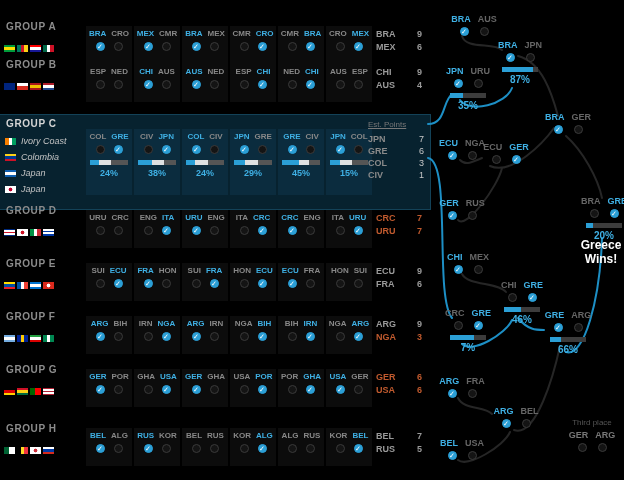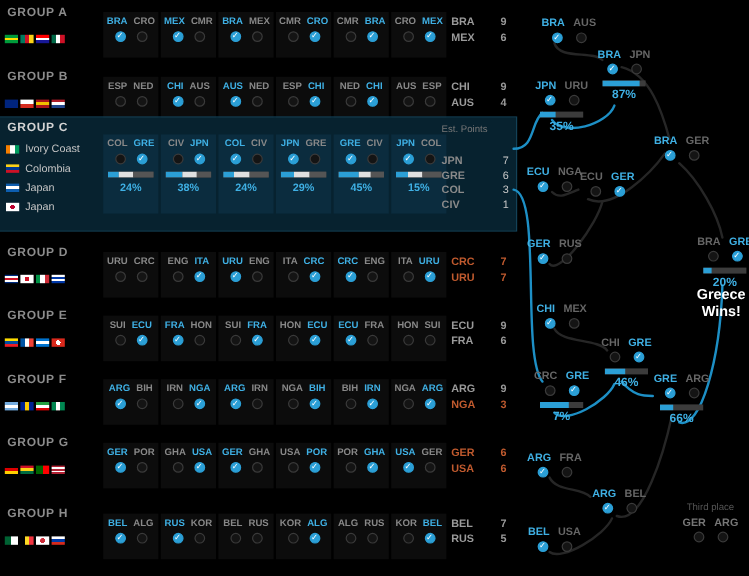--- a/index.html
+++ b/index.html
@@ -29,23 +29,23 @@
             text-align:center; color:#fff; cursor:pointer; }
   .circle.win { background:#2b9fd6; border-color:#2b9fd6; }
   .m-bar { width:38px; height:5px; margin:6px auto 0; display:flex; background:#444; overflow:hidden; }
   .m-bar i { display:block; height:100%; }
   .m-pct { text-align:center; font-size:9px; font-weight:bold; color:#3fb0e4; margin-top:3px; }
   .standings { position:absolute; left:376px; top:10px; width:46px; }
   .st-row { display:flex; justify-content:space-between; font-size:9px; font-weight:bold;
             color:#9a9a9a; line-height:13px; }
   .st-row.alert { color:#c05a2e; }
   .roster { position:absolute; left:5px; top:18px; }
-  .r-row { display:flex; align-items:center; gap:5px; height:16px; font-size:9px; color:#c4c4c4; }
+  .r-row { display:flex; align-items:center; gap:5px; height:16px; font-size:9px; color:#c4c4c4;font-style:italic; }
   .est { position:absolute; left:368px; top:5px; width:56px; }
-  .est-label { font-size:8px; color:#777; margin-bottom:16px; }
+  .est-label { font-size:8px; color:#777; margin-bottom:4px;text-decoration:underline; }
   .est-row { display:flex; justify-content:space-between; font-size:9px; line-height:12px; }
   .est-team { color:#8a8a8a; font-weight:bold; }
   .est-pts { color:#c8c8c8; }
   
   #wires { position:absolute; left:0; top:0; }
   #bracket { position:absolute; left:0; top:0; width:624px; height:480px; }
   .b-match { position:absolute; width:44px; }
   .b-teams { display:flex; justify-content:center; gap:7px; font-size:9px; font-weight:bold; }
   .b-team { color:#666; }
   .b-team.pick { color:#3fb0e4; }
@@ -56,21 +56,21 @@
   #winner-banner { position:absolute; left:578px; top:238px; width:46px; color:#fff;
                    font-size:12px; font-weight:bold; text-align:center; line-height:1.2; }
   .third-label { font-size:8px; color:#555; text-align:center; margin-bottom:3px; }
   .b-match.dim .b-team { color:#777; }
 </style>
 </head>
 <body>
 
 <div id="app">
   <div id="left-panel">
-      <div class="group" style="top: 2px; height: 52px;">
+      <div class="group" style="top: 18px; height: 52px;">
         <div class="g-header">GROUP A</div>
         <div class="flag-row">
           <span class="flag" style="background: linear-gradient(rgb(0, 155, 58) 0%, rgb(0, 155, 58) 33.3%, rgb(254, 223, 0) 33.3%, rgb(254, 223, 0) 66.7%, rgb(0, 155, 58) 66.7%, rgb(0, 155, 58) 100%);"></span>
           <span class="flag" style="background: linear-gradient(to right, rgb(0, 122, 94) 0%, rgb(0, 122, 94) 33.3%, rgb(206, 17, 38) 33.3%, rgb(206, 17, 38) 66.7%, rgb(252, 209, 22) 66.7%, rgb(252, 209, 22) 100%);"></span>
           <span class="flag" style="background: linear-gradient(rgb(255, 0, 0) 0%, rgb(255, 0, 0) 33.3%, rgb(255, 255, 255) 33.3%, rgb(255, 255, 255) 66.7%, rgb(23, 23, 150) 66.7%, rgb(23, 23, 150) 100%);"></span>
           <span class="flag" style="background: linear-gradient(to right, rgb(0, 104, 71) 0%, rgb(0, 104, 71) 33.3%, rgb(255, 255, 255) 33.3%, rgb(255, 255, 255) 66.7%, rgb(206, 17, 38) 66.7%, rgb(206, 17, 38) 100%);"></span>
         </div>
         <div class="match" style="left: 86px;">
           <div class="m-teams">
             <span class="m-team pick">BRA</span>
@@ -214,21 +214,21 @@
           <div class="st-row">
             <span>CHI</span>
             <span>9</span>
           </div>
           <div class="st-row">
             <span>AUS</span>
             <span>4</span>
           </div>
         </div>
       </div>
-      <div class="group expanded" style="top: 98px; height: 94px;">
+      <div class="group expanded" style="top: 115px; height: 94px;">
         <div class="g-header">GROUP C</div>
         <div class="roster">
           <div class="r-row">
             <span class="flag" style="background: linear-gradient(to right, rgb(247, 127, 0) 0%, rgb(247, 127, 0) 33.3%, rgb(255, 255, 255) 33.3%, rgb(255, 255, 255) 66.7%, rgb(0, 158, 96) 66.7%, rgb(0, 158, 96) 100%);"></span>
             <span class="r-name">Ivory Coast</span>
           </div>
           <div class="r-row">
             <span class="flag" style="background: linear-gradient(rgb(252, 209, 22) 0%, rgb(252, 209, 22) 33.3%, rgb(0, 56, 147) 33.3%, rgb(0, 56, 147) 66.7%, rgb(206, 17, 38) 66.7%, rgb(206, 17, 38) 100%);"></span>
             <span class="r-name">Colombia</span>
           </div>

